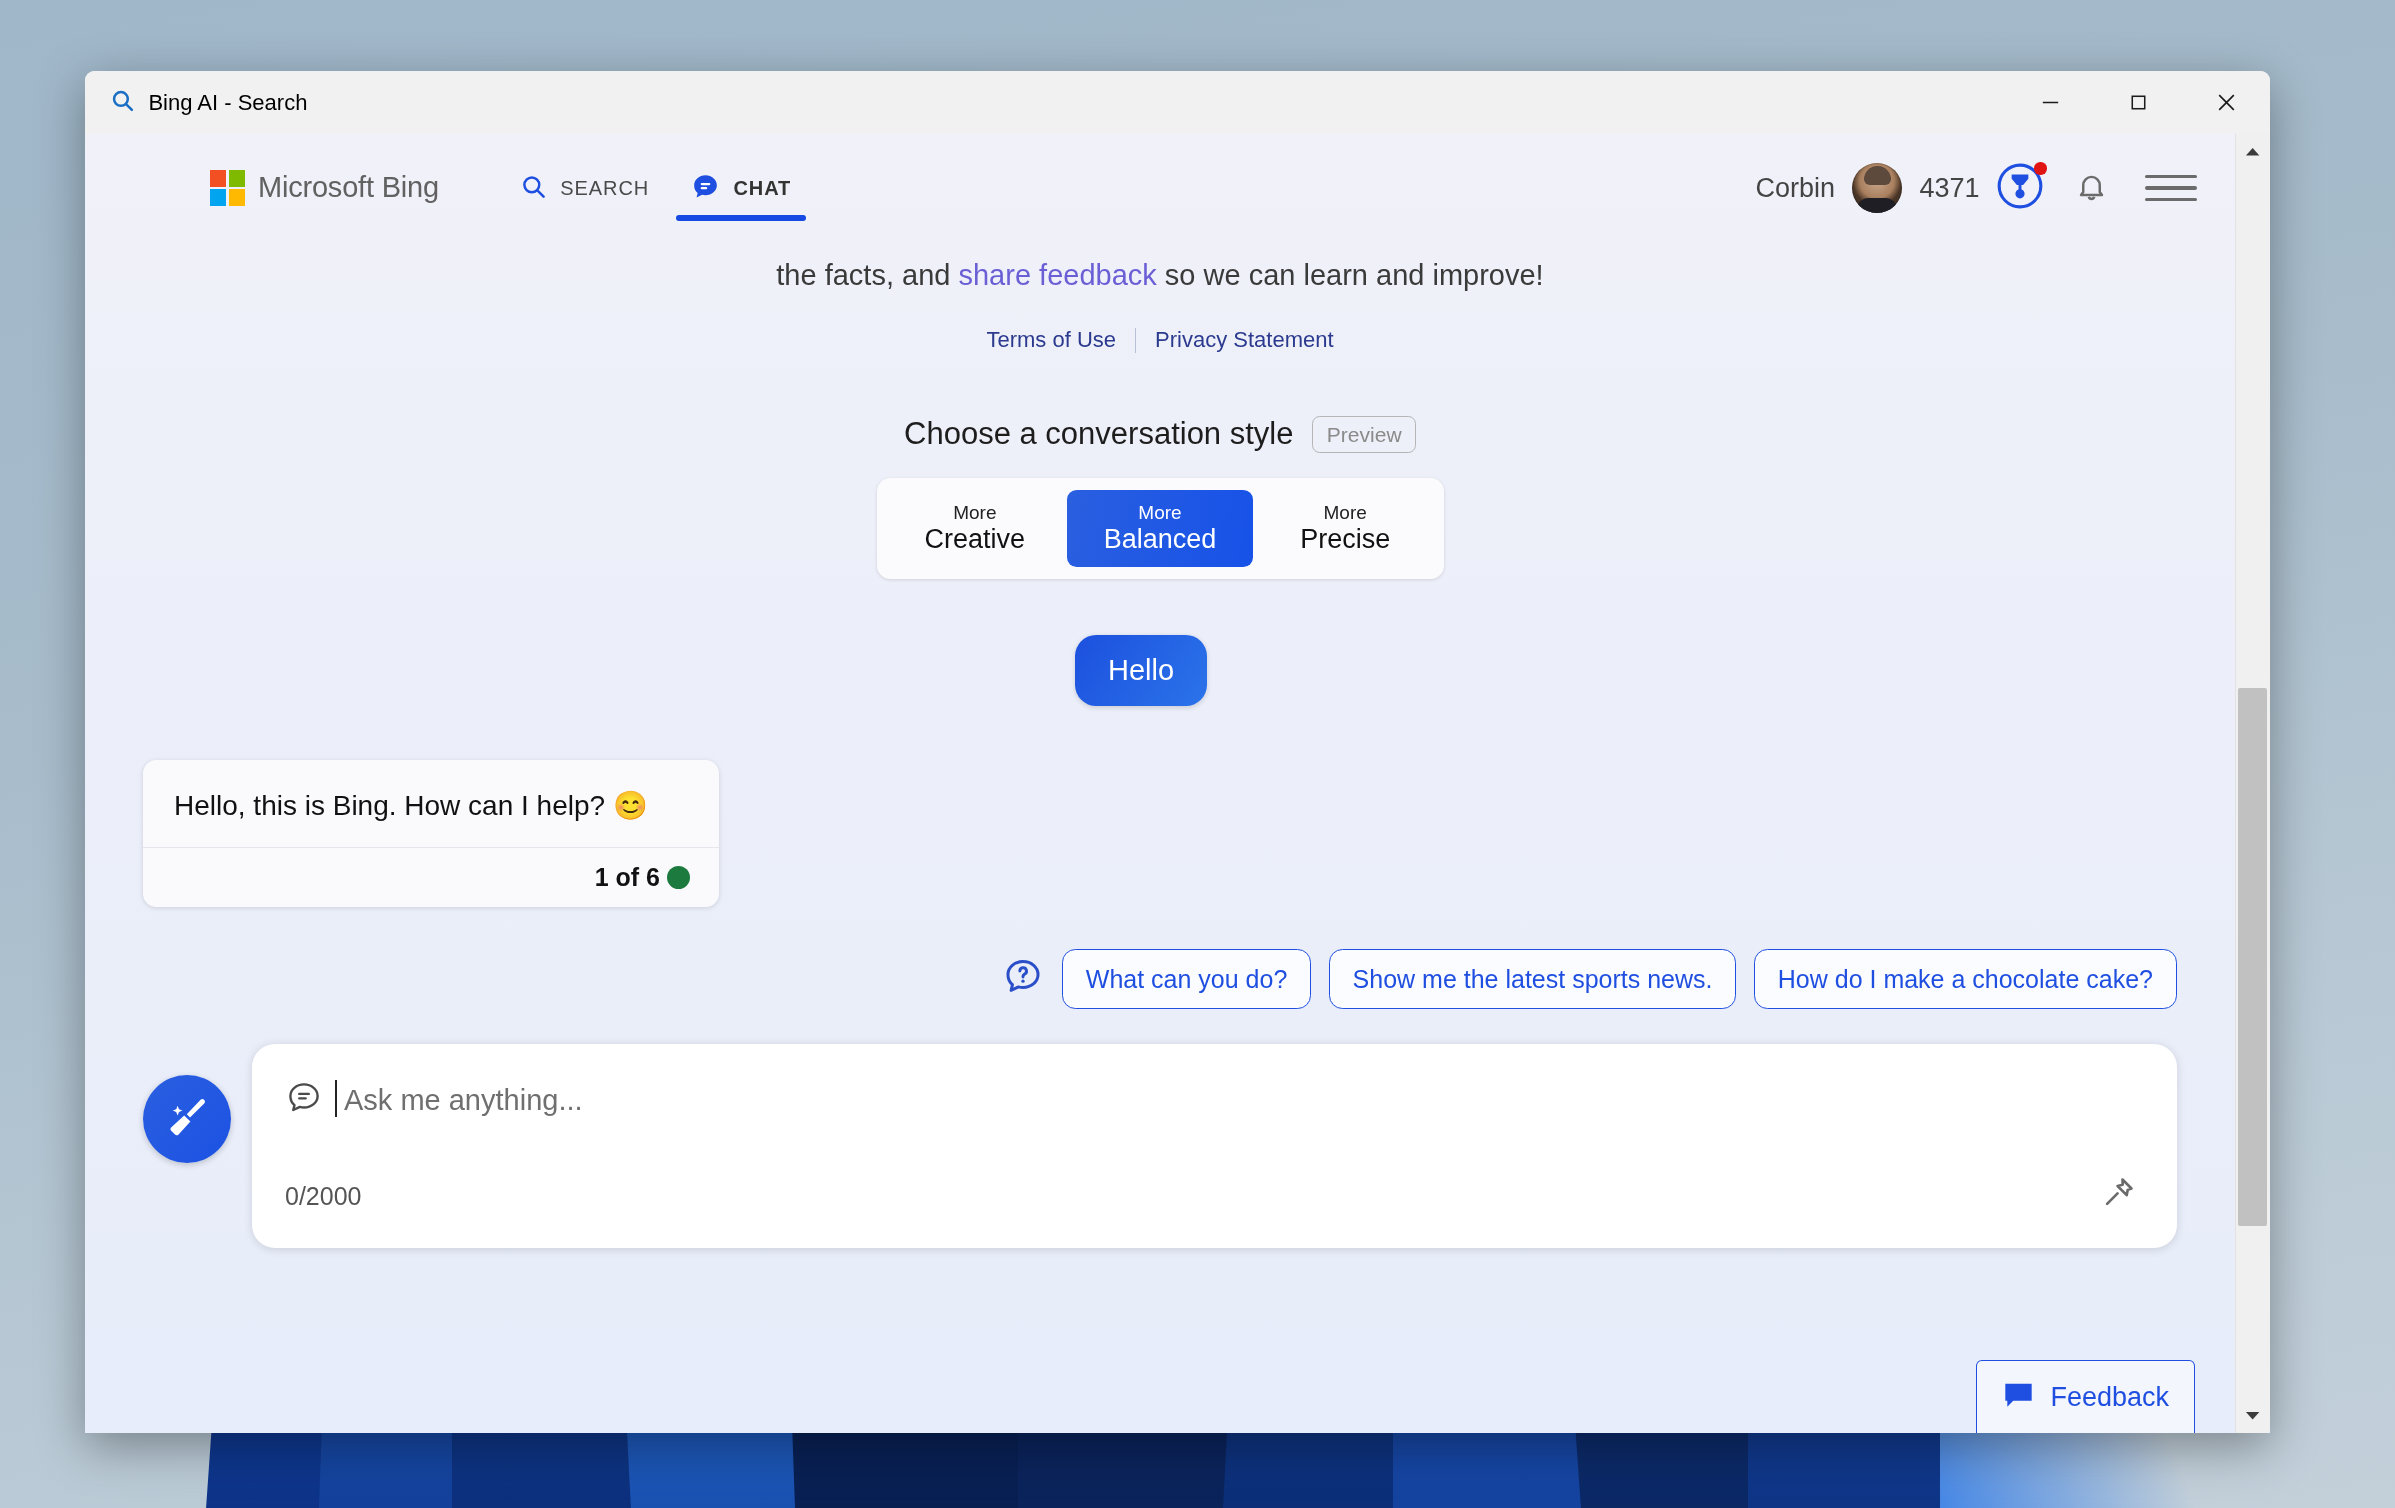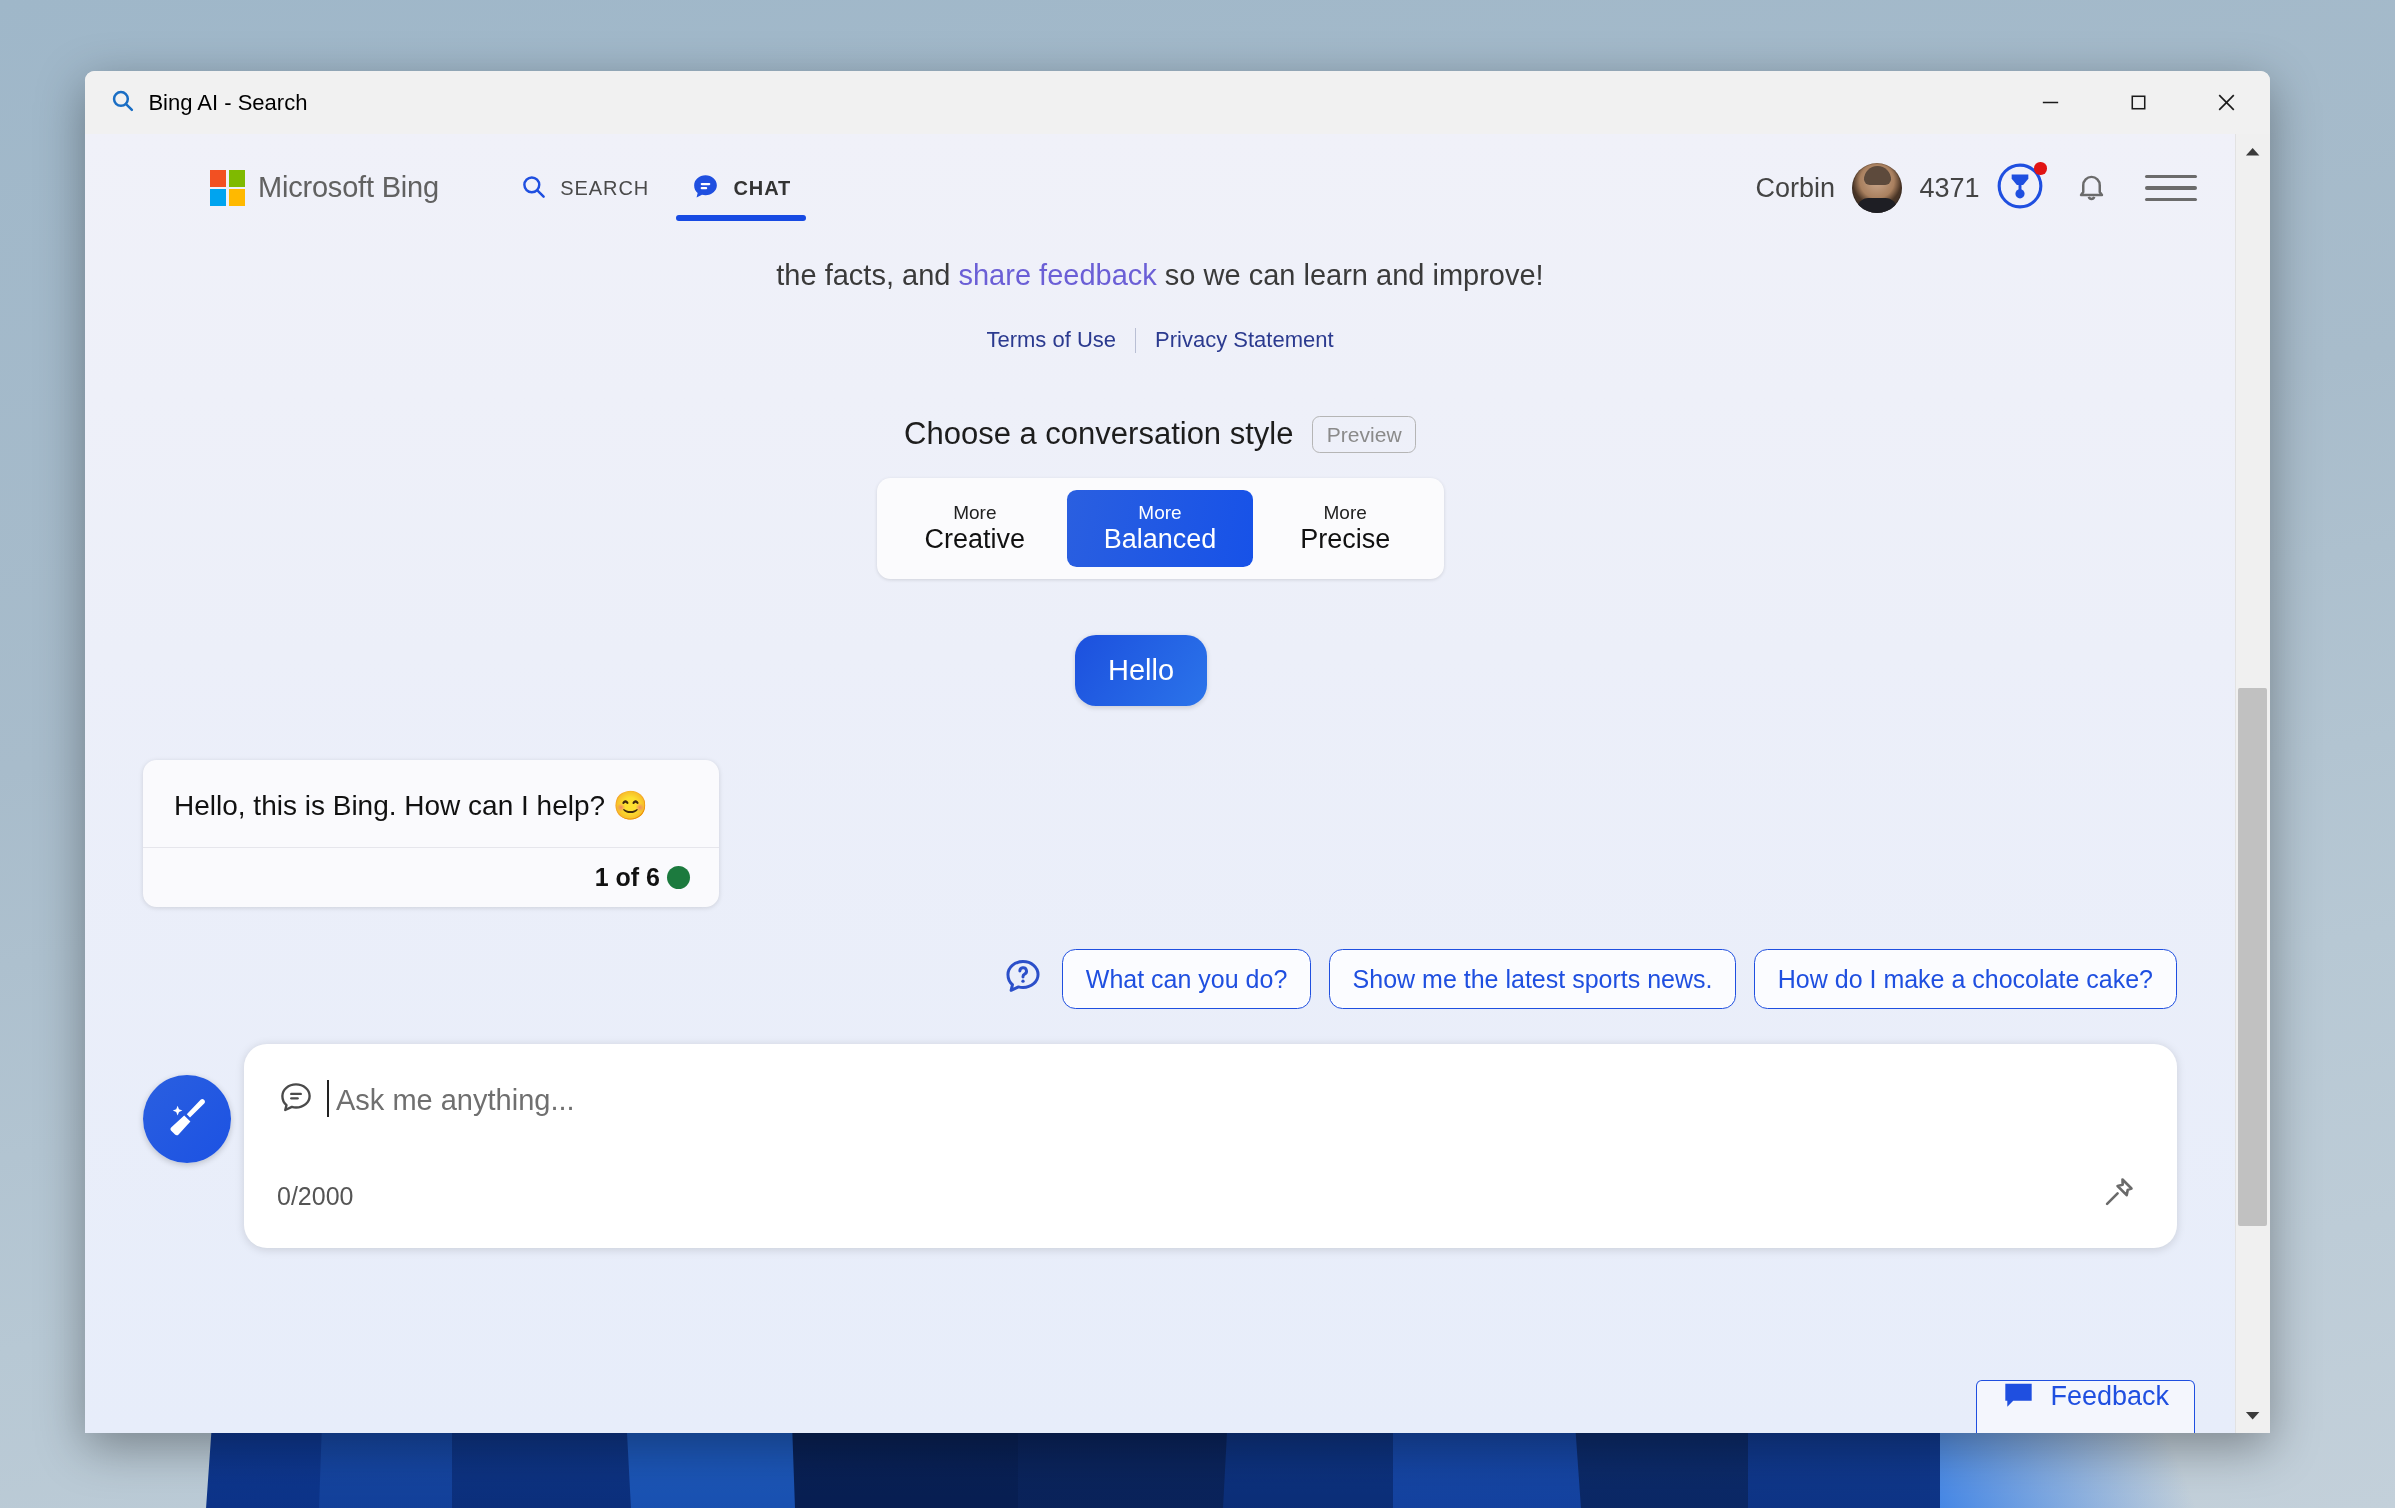--- a/index.html
+++ b/index.html
@@ -142,42 +142,42 @@
   .green-dot { width: 23px; height: 23px; border-radius: 50%; background: #1c7a3e; }
 
   
   .suggest-row { display: flex; align-items: center; justify-content: flex-end; gap: 17.3px; padding: 0 58px; margin-top: 42px; }
   .chip {
     border: 1.9px solid #1f4fe0; border-radius: 13.4px; background: #fbfcff;
     color: #1f4fe0; font-size: 25px; padding: 14.4px 23px; cursor: pointer; white-space: nowrap;
   }
 
   
-  .composer-row { display: flex; align-items: flex-start; gap: 13px; padding: 0 58px; margin-top: 35px; }
+  .composer-row { display: flex; align-items: flex-start; gap: 21px; padding: 0 58px; margin-top: 35px; }
   .newtopic {
     width: 88px; height: 88px; border-radius: 50%; flex: none;
     background: linear-gradient(135deg, #2a5fe0, #1c52e3);
     display: flex; align-items: center; justify-content: center; cursor: pointer;
     box-shadow: 0 1.9px 6.7px rgba(0,0,0,.2); margin-top: 31px;
   }
   .input-box {
     flex: 1; background: #fff; border-radius: 23px; min-height: 204px;
     box-shadow: 0 1.9px 9.6px rgba(0,0,0,.13); position: relative; padding: 35px 33px 0;
   }
   .input-line { display: flex; align-items: center; gap: 21px; }
   .placeholder { font-size: 29px; color: #6f6f6f; position: relative; }
   .caret { position: absolute; left: -8.6px; top: -3.8px; width: 1.9px; height: 37px; background: #222; }
   .counter { position: absolute; left: 33px; bottom: 37px; font-size: 25px; color: #555; }
   .pin { position: absolute; right: 40px; bottom: 33px; cursor: pointer; }
 
   
   .feedback {
-    position: absolute; right: 40px; bottom: 0; height: 53px;
+    position: absolute; right: 40px; bottom: 0; height: 73px;
     background: #f4f6fd; border: 1.9px solid #1f4fe0; border-bottom: none;
-    border-radius: 5.8px 5.8px 0 0; display: flex; gap: 15.4px;
+    border-radius: 5.8px 5.8px 0 0; display: flex; align-items: center; gap: 15.4px;
     padding: 0 25px; cursor: pointer; z-index: 5;
   }
   .feedback span.label { color: #1f4fe0; font-size: 27px; }
 
   
   .scrollbar {
     width: 35px; background: #f0f0f0; display: flex; flex-direction: column;
     align-items: center; border-left: 1px solid #e2e2e2;
   }
   .sb-arrow { height: 35px; width: 35px; display: flex; align-items: center; justify-content: center; cursor: pointer; }

